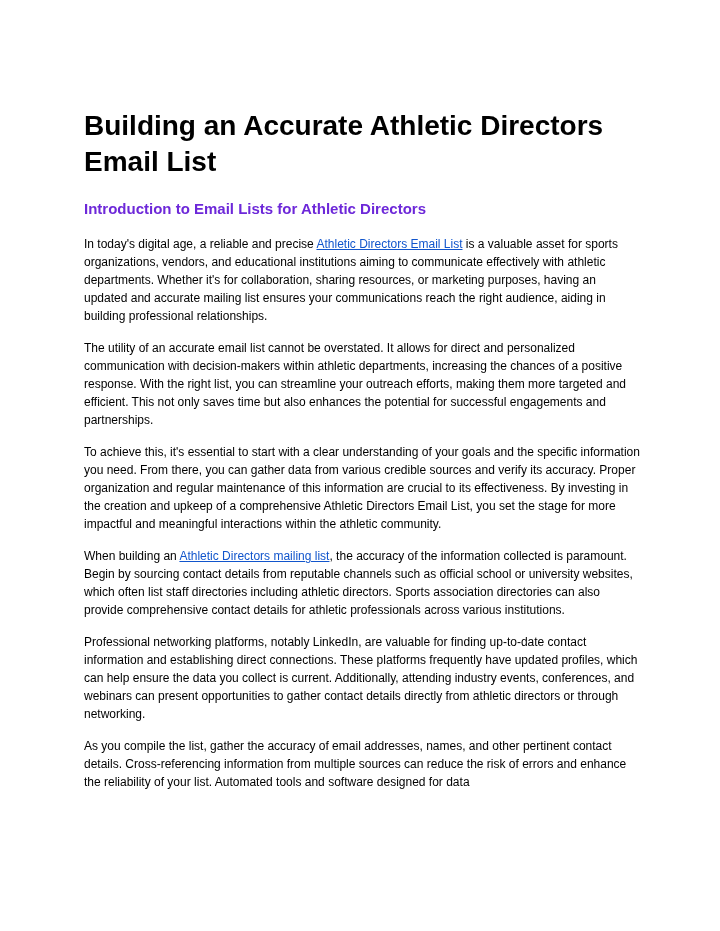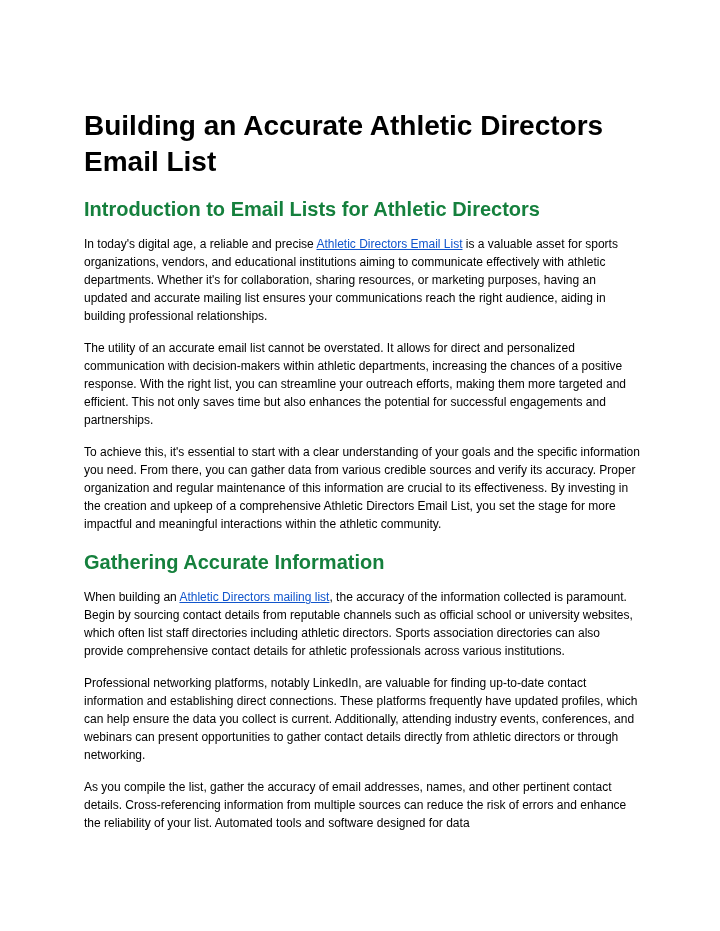--- a/index.html
+++ b/index.html
@@ -22,25 +22,25 @@
     background: #ffffff;
   }
   h1.doc-title {
     font-size: 28px;
     line-height: 36px;
     font-weight: bold;
     margin: 0 0 16px 0;
     color: #000000;
   }
   h2.section-heading {
-    font-size: 20px;
+    font-size: 15px;
     line-height: 22px;
     font-weight: bold;
     margin: 18px 0 15px 0;
-    color: #15803d;
+    color: #6d28d9;
   }
   p.paragraph {
     font-size: 12px;
     line-height: 18px;
     margin: 0 0 14px 0;
     color: #000000;
   }
   a.doc-link {
     color: #1155cc;
     text-decoration: underline;
@@ -50,18 +50,17 @@
 </head>
 <body>
 
 <div class="page">
   <h1 class="doc-title">Building an Accurate Athletic Directors Email List</h1>
   <div id="doc-body">
       <h2 class="section-heading">Introduction to Email Lists for Athletic Directors</h2>
       <p class="paragraph"><span>In today's digital age, a reliable and precise </span><a class="doc-link" style="color: rgb(17, 85, 204);">Athletic Directors Email List</a><span> is a valuable asset for sports organizations, vendors, and educational institutions aiming to communicate effectively with athletic departments. Whether it's for collaboration, sharing resources, or marketing purposes, having an updated and accurate mailing list ensures your communications reach the right audience, aiding in building professional relationships.</span></p>
       <p class="paragraph"><span>The utility of an accurate email list cannot be overstated. It allows for direct and personalized communication with decision-makers within athletic departments, increasing the chances of a positive response. With the right list, you can streamline your outreach efforts, making them more targeted and efficient. This not only saves time but also enhances the potential for successful engagements and partnerships.</span></p>
       <p class="paragraph"><span>To achieve this, it's essential to start with a clear understanding of your goals and the specific information you need. From there, you can gather data from various credible sources and verify its accuracy. Proper organization and regular maintenance of this information are crucial to its effectiveness. By investing in the creation and upkeep of a comprehensive Athletic Directors Email List, you set the stage for more impactful and meaningful interactions within the athletic community.</span></p>
-      <h2 class="section-heading">Gathering Accurate Information</h2>
       <p class="paragraph"><span>When building an </span><a class="doc-link" style="color: rgb(17, 85, 204);">Athletic Directors mailing list</a><span>, the accuracy of the information collected is paramount. Begin by sourcing contact details from reputable channels such as official school or university websites, which often list staff directories including athletic directors. Sports association directories can also provide comprehensive contact details for athletic professionals across various institutions.</span></p>
       <p class="paragraph"><span>Professional networking platforms, notably LinkedIn, are valuable for finding up-to-date contact information and establishing direct connections. These platforms frequently have updated profiles, which can help ensure the data you collect is current. Additionally, attending industry events, conferences, and webinars can present opportunities to gather contact details directly from athletic directors or through networking.</span></p>
       <p class="paragraph"><span>As you compile the list, gather the accuracy of email addresses, names, and other pertinent contact details. Cross-referencing information from multiple sources can reduce the risk of errors and enhance the reliability of your list. Automated tools and software designed for data</span></p>
     </div>
 </div>
 
 </body></html>

